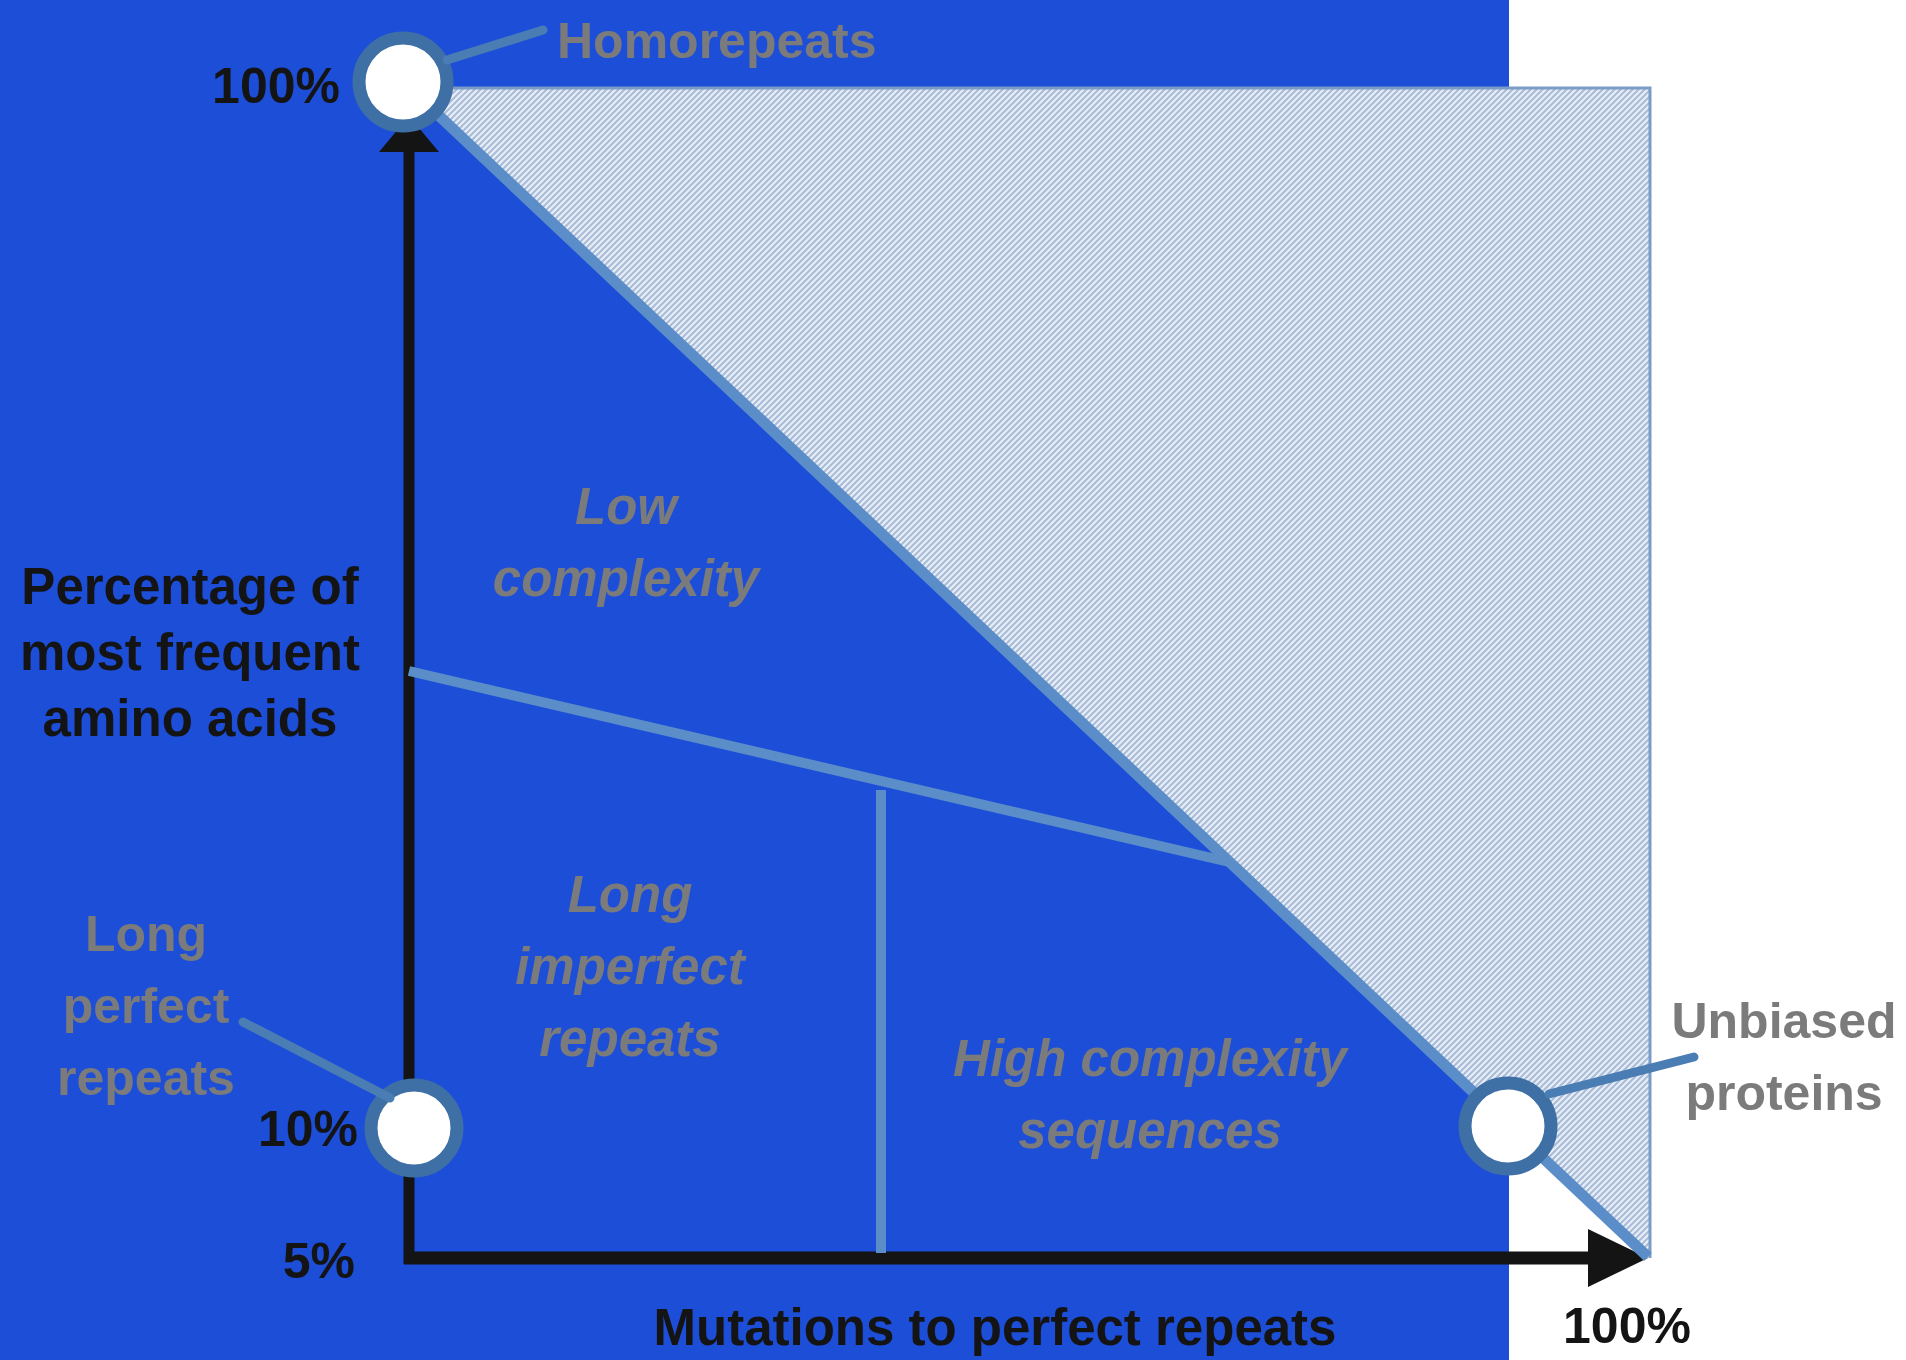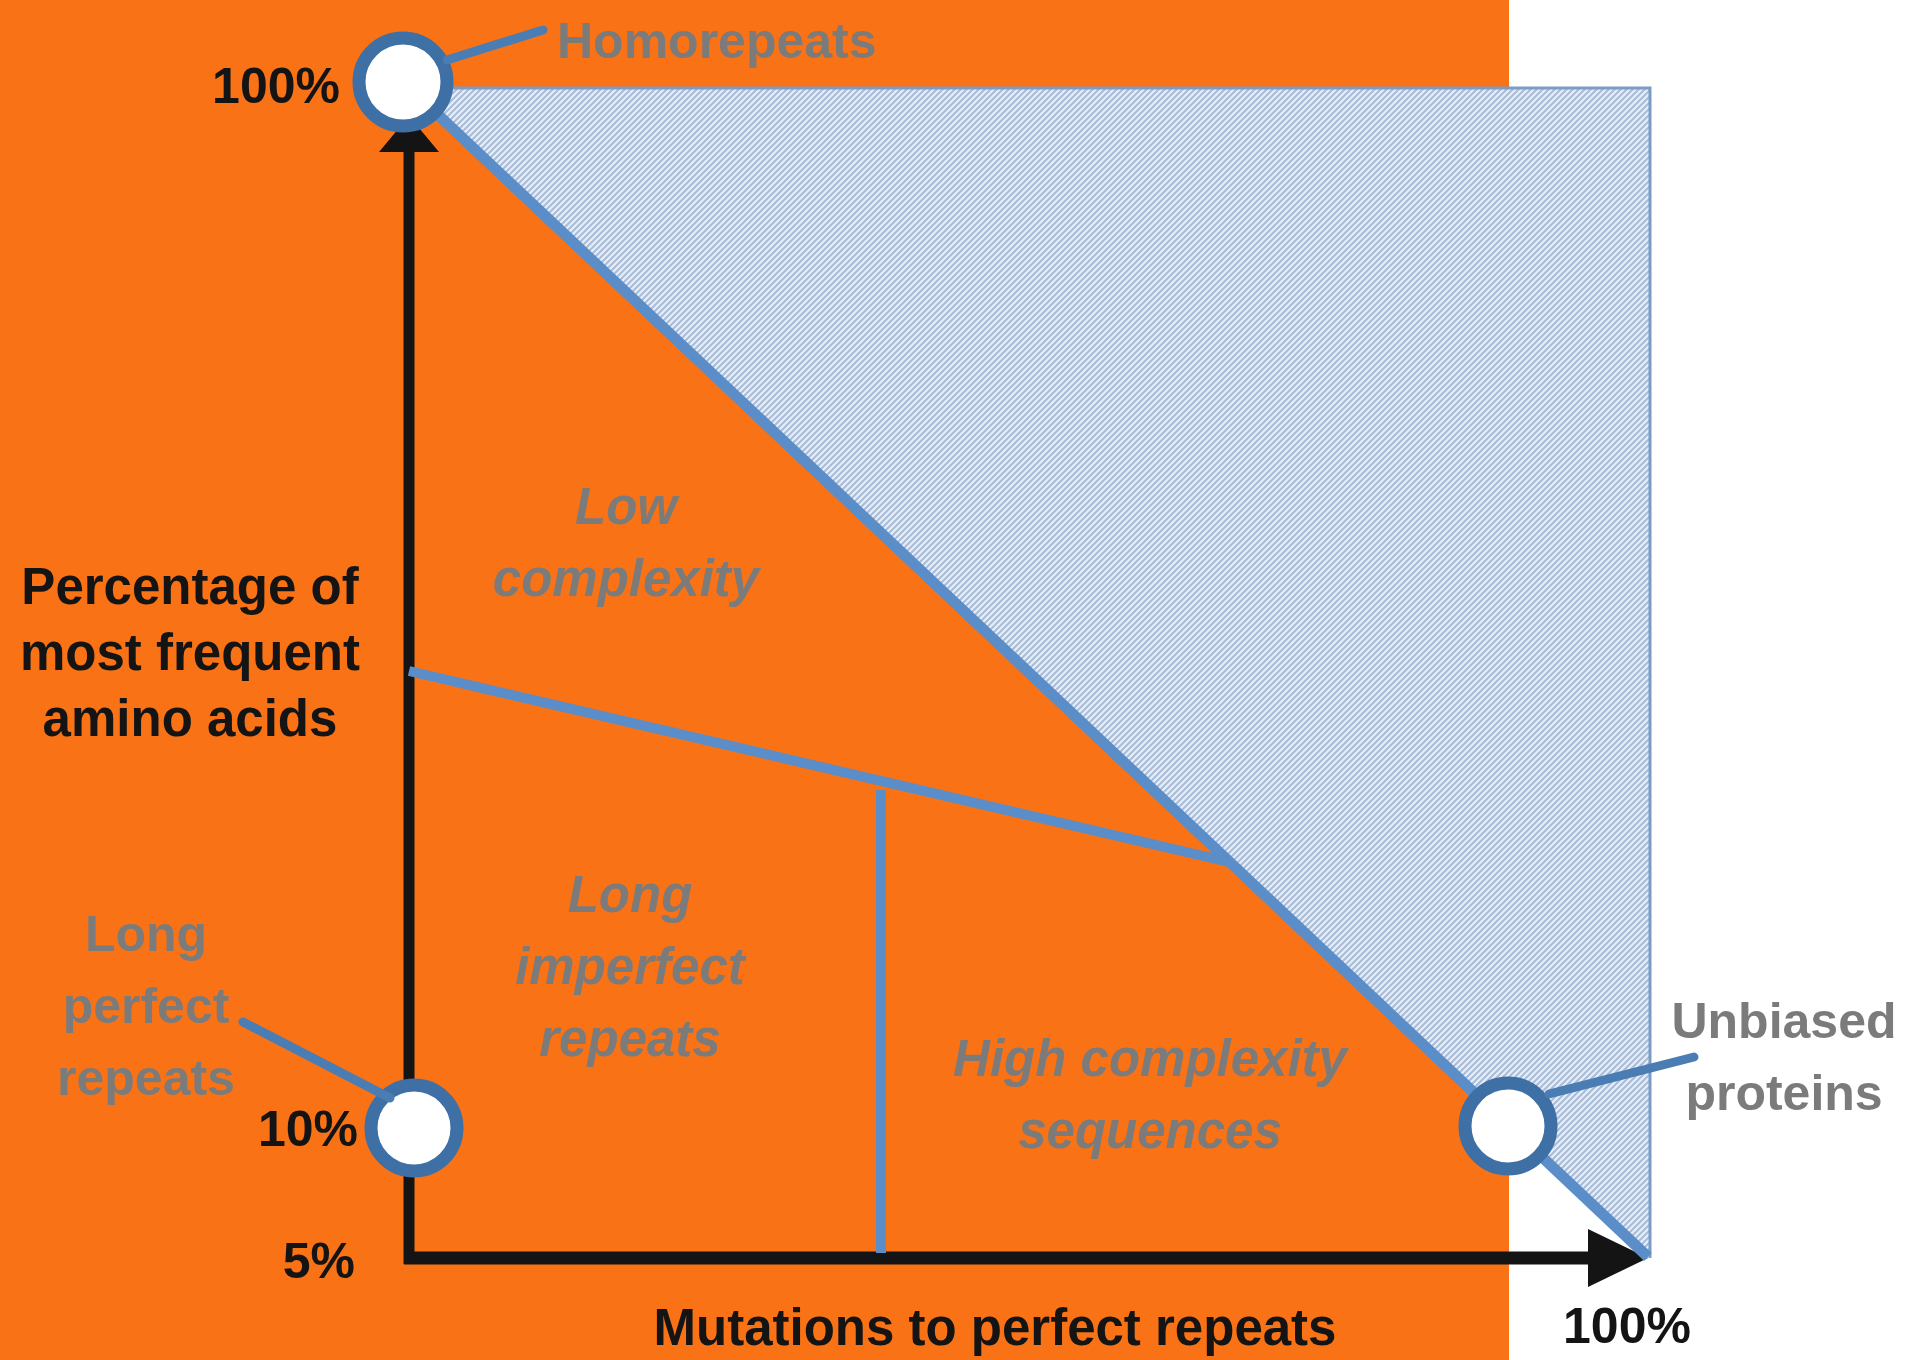--- a/index.html
+++ b/index.html
@@ -1,16 +1,16 @@
 <!DOCTYPE html>
 <html><head>
 <meta charset="utf-8">
 <style>
   html, body { margin: 0; padding: 0; background: #ffffff; }
-  .stage { width: 1509px; height: 1360px; position: relative; background: #f97316; }
+  .stage { width: 1509px; height: 1360px; position: relative; background: #1d4ed8; }
   svg { display: block; }
   text {
     font-family: "Liberation Sans", sans-serif;
     font-weight: bold;
   }
   .tick    { font-size: 50px; fill: #141414; }
   .axis-title { font-size: 51px; fill: #141414; }
   .gray-label { font-size: 50px; fill: #7b7b7b; }
   .region-label { font-size: 51px; fill: #7b7b7b; font-style: italic; }
 </style>

